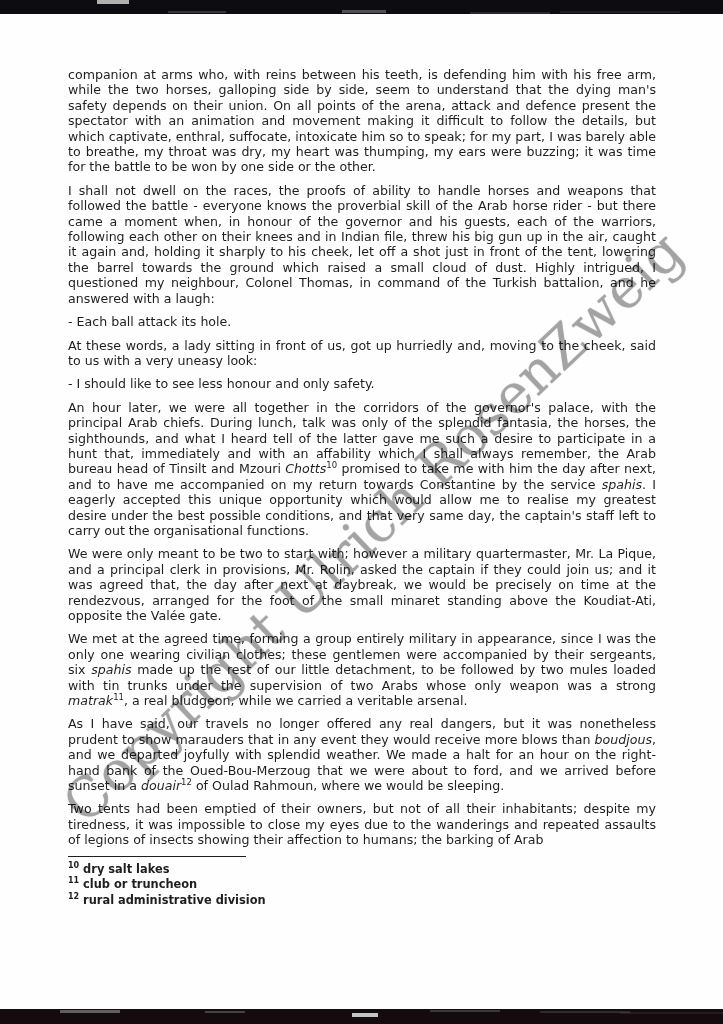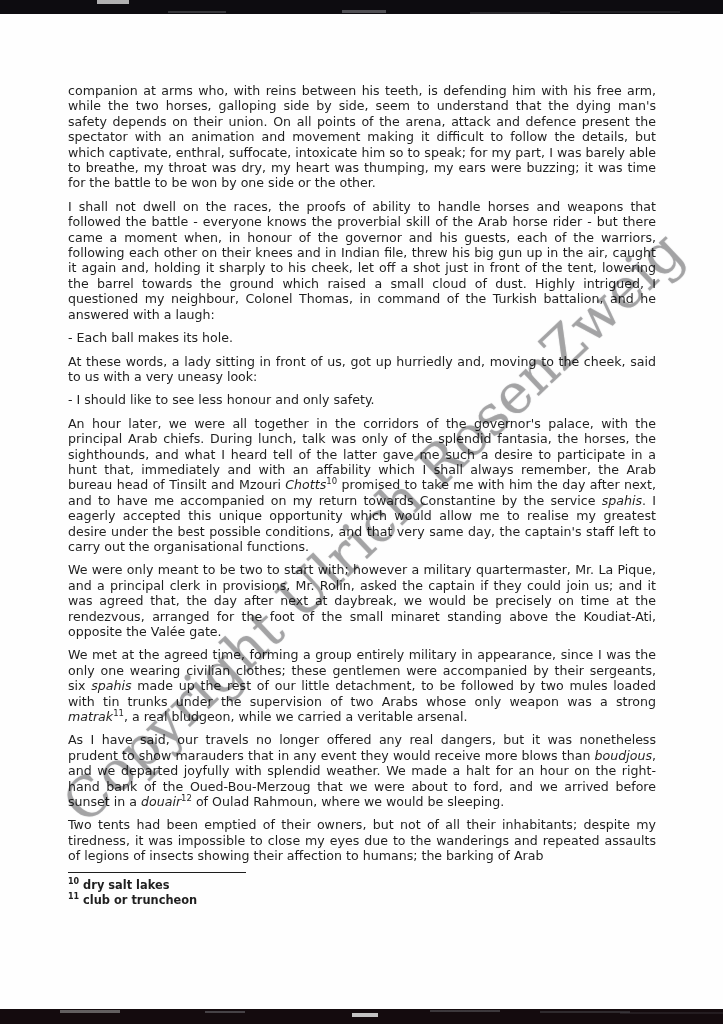--- a/index.html
+++ b/index.html
@@ -36,21 +36,21 @@
       linear-gradient(rgba(100,100,105,.5),rgba(100,100,105,.5)),
       linear-gradient(rgba(80,80,85,.45),rgba(80,80,85,.45)),
       linear-gradient(rgba(60,55,60,.4),rgba(60,55,60,.4));
     background-repeat:no-repeat;
     background-size:26px 4px,60px 3px,40px 2px,70px 2px,90px 2px,140px 2px;
     background-position:352px 4px,60px 1px,205px 2px,430px 1px,540px 2px,620px 3px;
   }
   
   .content{
     position:absolute;
-    left:68px;top:16px;width:588px;
+    left:68px;top:0;width:588px;
     padding-top:67px;
     z-index:1;
   }
   .para{
     margin:0 0 8px 0;
     font-size:12.6px;
     line-height:15.4px;
     text-align:justify;
     color:#1f1f1f;
   }
@@ -87,32 +87,33 @@
 </head>
 <body>
 
 <div class="page">
   <div class="scan-edge top"></div>
 
   <div class="content">
     <div class="paragraphs">
         <p class="para"><span>companion at arms who, with reins between his teeth, is defending him with his free arm, while the two horses, galloping side by side, seem to understand that the dying man's safety depends on their union. On all points of the arena, attack and defence present the spectator with an animation and movement making it difficult to follow the details, but which captivate, enthral, suffocate, intoxicate him so to speak; for my part, I was barely able to breathe, my throat was dry, my heart was thumping, my ears were buzzing; it was time for the battle to be won by one side or the other.</span></p>
         <p class="para"><span>I shall not dwell on the races, the proofs of ability to handle horses and weapons that followed the battle - everyone knows the proverbial skill of the Arab horse rider - but there came a moment when, in honour of the governor and his guests, each of the warriors, following each other on their knees and in Indian file, threw his big gun up in the air, caught it again and, holding it sharply to his cheek, let off a shot just in front of the tent, lowering the barrel towards the ground which raised a small cloud of dust. Highly intrigued, I questioned my neighbour, Colonel Thomas, in command of the Turkish battalion, and he answered with a laugh:</span></p>
-        <p class="para"><span>- Each ball makes its hole.</span></p>
+        <p class="para"><span>- Each ball attack its hole.</span></p>
         <p class="para"><span>At these words, a lady sitting in front of us, got up hurriedly and, moving to the cheek, said to us with a very uneasy look:</span></p>
         <p class="para"><span>- I should like to see less honour and only safety.</span></p>
         <p class="para"><span>An hour later, we were all together in the corridors of the governor's palace, with the principal Arab chiefs. During lunch, talk was only of the splendid fantasia, the horses, the sighthounds, and what I heard tell of the latter gave me such a desire to participate in a hunt that, immediately and with an affability which I shall always remember, the Arab bureau head of Tinsilt and Mzouri </span><em>Chotts</em><sup>10</sup><span> promised to take me with him the day after next, and to have me accompanied on my return towards Constantine by the service </span><em>spahis</em><span>. I eagerly accepted this unique opportunity which would allow me to realise my greatest desire under the best possible conditions, and that very same day, the captain's staff left to carry out the organisational functions.</span></p>
         <p class="para"><span>We were only meant to be two to start with; however a military quartermaster, Mr. La Pique, and a principal clerk in provisions, Mr. Rolin, asked the captain if they could join us; and it was agreed that, the day after next at daybreak, we would be precisely on time at the rendezvous, arranged for the foot of the small minaret standing above the Koudiat-Ati, opposite the Valée gate.</span></p>
         <p class="para"><span>We met at the agreed time, forming a group entirely military in appearance, since I was the only one wearing civilian clothes; these gentlemen were accompanied by their sergeants, six </span><em>spahis</em><span> made up the rest of our little detachment, to be followed by two mules loaded with tin trunks under the supervision of two Arabs whose only weapon was a strong </span><em>matrak</em><sup>11</sup><span>, a real bludgeon, while we carried a veritable arsenal.</span></p>
         <p class="para"><span>As I have said, our travels no longer offered any real dangers, but it was nonetheless prudent to show marauders that in any event they would receive more blows than </span><em>boudjous</em><span>, and we departed joyfully with splendid weather. We made a halt for an hour on the right-hand bank of the Oued-Bou-Merzoug that we were about to ford, and we arrived before sunset in a </span><em>douair</em><sup>12</sup><span> of Oulad Rahmoun, where we would be sleeping.</span></p>
         <p class="para"><span>Two tents had been emptied of their owners, but not of all their inhabitants; despite my tiredness, it was impossible to close my eyes due to the wanderings and repeated assaults of legions of insects showing their affection to humans; the barking of Arab</span></p>
       </div>
     <div class="footnote-sep"></div>
     <div class="footnotes">
         <div class="footnote"><sup>10</sup> dry salt lakes</div>
         <div class="footnote"><sup>11</sup> club or truncheon</div>
+        <div class="footnote"><sup>12</sup> rural administrative division</div>
       </div>
   </div>
 
   <div class="watermark">Copyright Ulrich RosenZweig</div>
 
   <div class="scan-edge bottom"></div>
 </div>
 
 </body></html>

